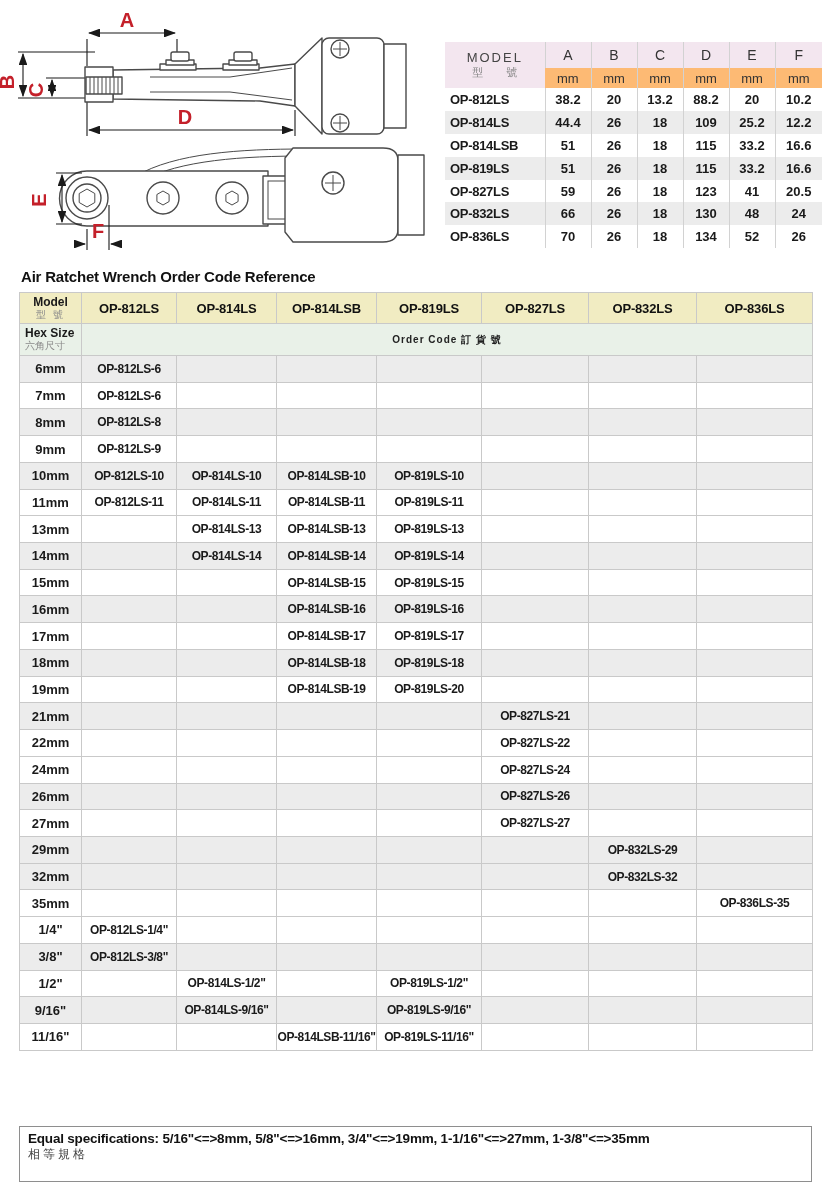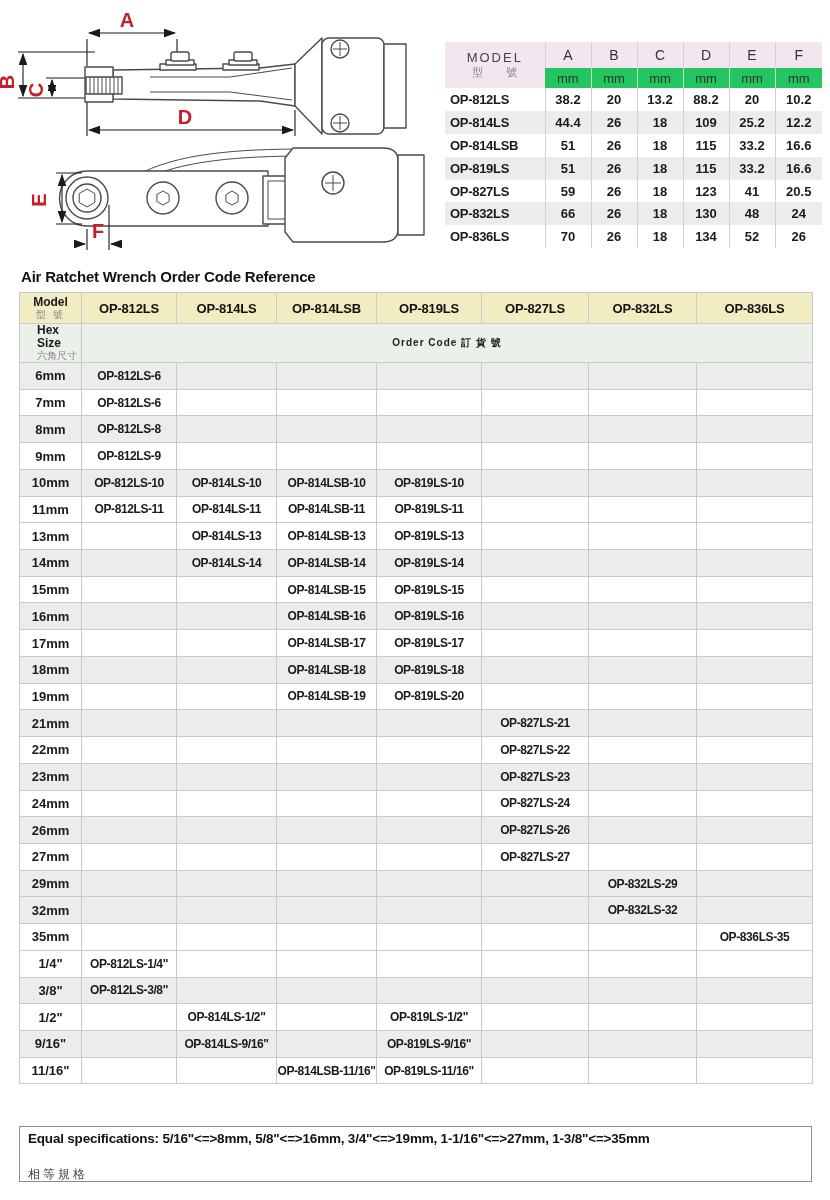--- a/index.html
+++ b/index.html
@@ -14,21 +14,21 @@
   .detail { fill:none; stroke:#4a4a4a; stroke-width:1; }
   .dim { stroke:#1a1a1a; stroke-width:1.1; fill:none; }
   .dim-label { fill:#c4202a; font-family:"Liberation Sans", sans-serif; font-weight:bold; font-size:20px; }
 
   
   .spec-table { position:absolute; left:445px; top:42px; width:377px;
     border-collapse:collapse; table-layout:fixed; font-size:13px; }
   .spec-table td, .spec-table th { border-left:1px solid #d2d2d2; padding:0; text-align:center; font-weight:normal; }
   .spec-table td:first-child, .spec-table th:first-child { border-left:none; }
   .spec-table thead tr.letters th { background:#f3e6ef; height:26px; color:#333; font-size:14px; }
-  .spec-table thead tr.units th { background:#22c55e; height:20px; color:#333; }
+  .spec-table thead tr.units th { background:#fdba74; height:20px; color:#333; }
   .spec-table thead th.model-h { background:#f3e6ef; vertical-align:middle; }
   .spec-table thead .model-word { font-size:13px; letter-spacing:2px; color:#444; }
   .spec-table thead .model-zh { font-size:11px; letter-spacing:10px; color:#888; padding-left:10px; }
   .spec-table tbody td { height:22.9px; font-weight:bold; }
   .spec-table tbody td.sp-model { text-align:left; padding-left:5px; letter-spacing:-0.3px; }
   .spec-table tbody tr.alt td { background:#ececec; }
 
   
   .section-title { position:absolute; left:21px; top:268px; margin:0;
     font-size:15px; font-weight:bold; letter-spacing:-0.2px; color:#111; }
@@ -37,34 +37,34 @@
   .order-table { position:absolute; left:19px; top:292px; width:793px;
     border-collapse:collapse; table-layout:fixed; font-size:12px;
     border:1px solid #8e8e8e; }
   .order-table th, .order-table td { border:1px solid #c9c9c9; padding:0; }
   .order-table thead th.model-head { background:#f1ecc2; height:30px;
     font-size:13px; font-weight:bold; letter-spacing:-0.2px; color:#111; }
   .order-table thead th.corner-head { background:#f1ecc2; }
   .order-table thead .corner-model { font-size:12px; font-weight:bold; line-height:13px; }
   .order-table thead .corner-zh { font-size:10px; color:#8a8a8a; letter-spacing:2px; line-height:12px; font-weight:normal; }
   .order-table thead tr.sub th { background:#e9f1e8; height:31px; }
-  .order-table thead th.hex-head { text-align:left; padding-left:17px; }
+  .order-table thead th.hex-head { text-align:left; padding-left:5px; }
   .order-table thead .hex-word { font-size:12px; font-weight:bold; line-height:13px; }
   .order-table thead .hex-zh { font-size:10px; color:#8a8a8a; line-height:12px; font-weight:normal; }
   .order-table thead th.order-code-head { font-size:10px; font-weight:bold; letter-spacing:1px; color:#222; }
   .order-table tbody td { height:25.73px; text-align:center; background:#ffffff; }
   .order-table tbody tr.shade td { background:#ececec; }
   .order-table tbody td.hex-cell { font-weight:bold; font-size:13px; }
   .order-table tbody td.code-cell { font-weight:bold; font-size:12px; letter-spacing:-0.4px; white-space:nowrap; }
 
   
   .footer-note { position:absolute; left:19px; top:1126px; width:793px; height:56px;
     box-sizing:border-box; border:1px solid #8e8e8e; background:#fff; padding:4px 8px 0 8px; }
   .footer-line1 { font-size:13.5px; font-weight:bold; letter-spacing:-0.2px; color:#111; }
-  .footer-line2 { font-size:12px; color:#444; letter-spacing:3px; margin-top:20px; }
+  .footer-line2 { font-size:12px; color:#444; letter-spacing:3px; margin-top:0; }
 </style>
 </head>
 <body>
 
 <div class="page">
 
   <svg class="drawing" width="436" height="256" viewBox="0 0 436 256" xmlns="http://www.w3.org/2000/svg">
     <defs>
       <marker id="arr" markerWidth="11" markerHeight="8" refX="10" refY="4" orient="auto-start-reverse">
         <path d="M0 0 L11 4 L0 8 Z" fill="#1a1a1a"></path>
@@ -411,30 +411,20 @@
         <tr>
           <td class="hex-cell">22mm</td>
           <td class="code-cell"></td>
           <td class="code-cell"></td>
           <td class="code-cell"></td>
           <td class="code-cell"></td>
           <td class="code-cell">OP-827LS-22</td>
           <td class="code-cell"></td>
           <td class="code-cell"></td>
         </tr>
-        <tr class="shade">
-          <td class="hex-cell">23mm</td>
-          <td class="code-cell"></td>
-          <td class="code-cell"></td>
-          <td class="code-cell"></td>
-          <td class="code-cell"></td>
-          <td class="code-cell">OP-827LS-23</td>
-          <td class="code-cell"></td>
-          <td class="code-cell"></td>
-        </tr>
         <tr>
           <td class="hex-cell">24mm</td>
           <td class="code-cell"></td>
           <td class="code-cell"></td>
           <td class="code-cell"></td>
           <td class="code-cell"></td>
           <td class="code-cell">OP-827LS-24</td>
           <td class="code-cell"></td>
           <td class="code-cell"></td>
         </tr>

